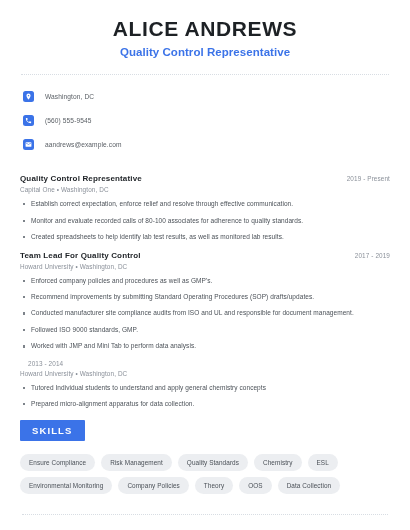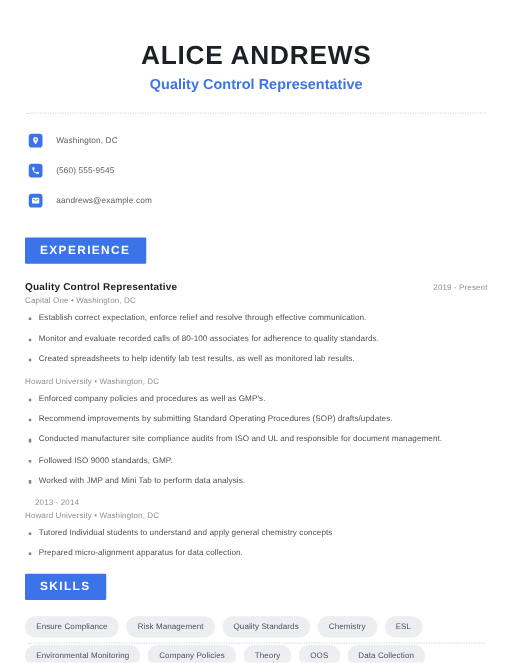--- a/index.html
+++ b/index.html
@@ -13,21 +13,21 @@
   body {
     font-family: "Liberation Sans", sans-serif;
     color: #2e3338;
     overflow: hidden;
   }
 
   .page {
     width: 410px;
     height: 513px;
     background: #ffffff;
-    padding: 16px 20px;
+    padding: 0 20px;
     position: relative;
   }
 
   
   .resume-header {
     text-align: center;
     padding-top: 16px;
   }
 
   .full-name {
@@ -225,38 +225,41 @@
         <svg width="7" height="7" viewBox="0 0 24 24" fill="#ffffff">
           <path d="M20 4H4a2 2 0 0 0-2 2v12a2 2 0 0 0 2 2h16a2 2 0 0 0 2-2V6a2 2 0 0 0-2-2zm0 4.2-8 5-8-5V6l8 5 8-5v2.2z"></path>
         </svg>
       </span>
       <span class="contact-text">aandrews@example.com</span>
     </div>
 
   </div>
 
   <div class="experience-section">
-    <div class="section-badge">EXPERIENCE</div>
 
     <div class="entries">
 
       <div class="entry">
         <div class="entry-head">
           <span class="entry-role">Quality Control Representative</span>
           <span class="entry-dates">2019 - Present</span>
         </div>
         <div class="entry-meta">Capital One  •  Washington, DC</div>
         <ul class="bullets">
           <li>Establish correct expectation, enforce relief and resolve through effective communication.</li>
           <li>Monitor and evaluate recorded calls of 80-100 associates for adherence to quality standards.</li>
           <li>Created spreadsheets to help identify lab test results, as well as monitored lab results.</li>
         </ul>
       </div>
 
       <div class="entry">
+        <div class="entry-head">
+          <span class="entry-role">Team Lead For Quality Control</span>
+          <span class="entry-dates">2017 - 2019</span>
+        </div>
         <div class="entry-meta">Howard University  •  Washington, DC</div>
         <ul class="bullets">
           <li>Enforced company policies and procedures as well as GMP's.</li>
           <li>Recommend improvements by submitting Standard Operating Procedures (SOP) drafts/updates.</li>
           <li>Conducted manufacturer site compliance audits from ISO and UL and responsible for document management.</li>
           <li>Followed ISO 9000 standards, GMP.</li>
           <li>Worked with JMP and Mini Tab to perform data analysis.</li>
         </ul>
       </div>
 

